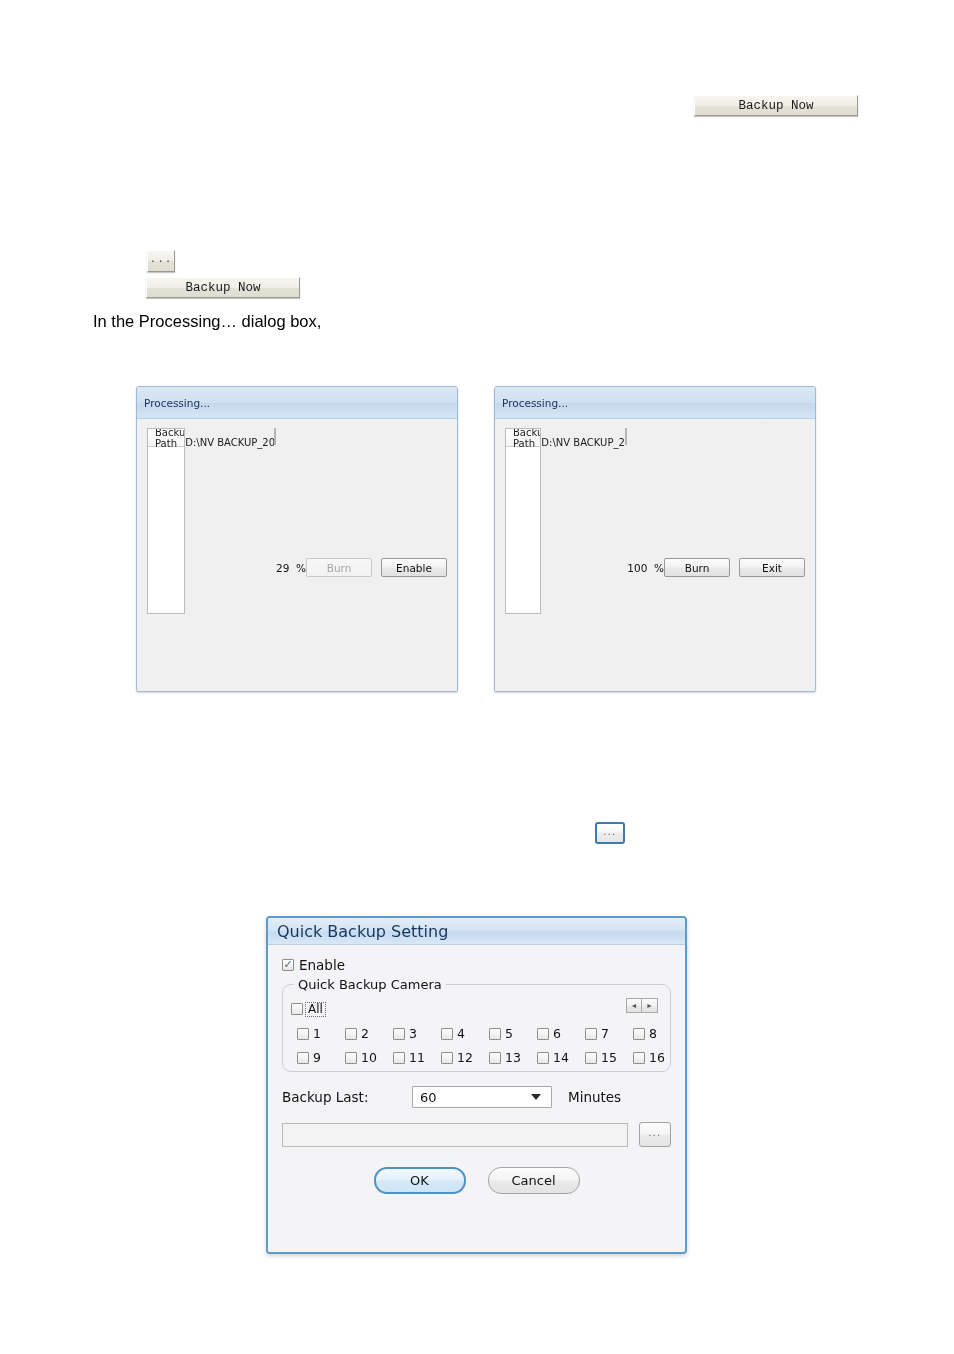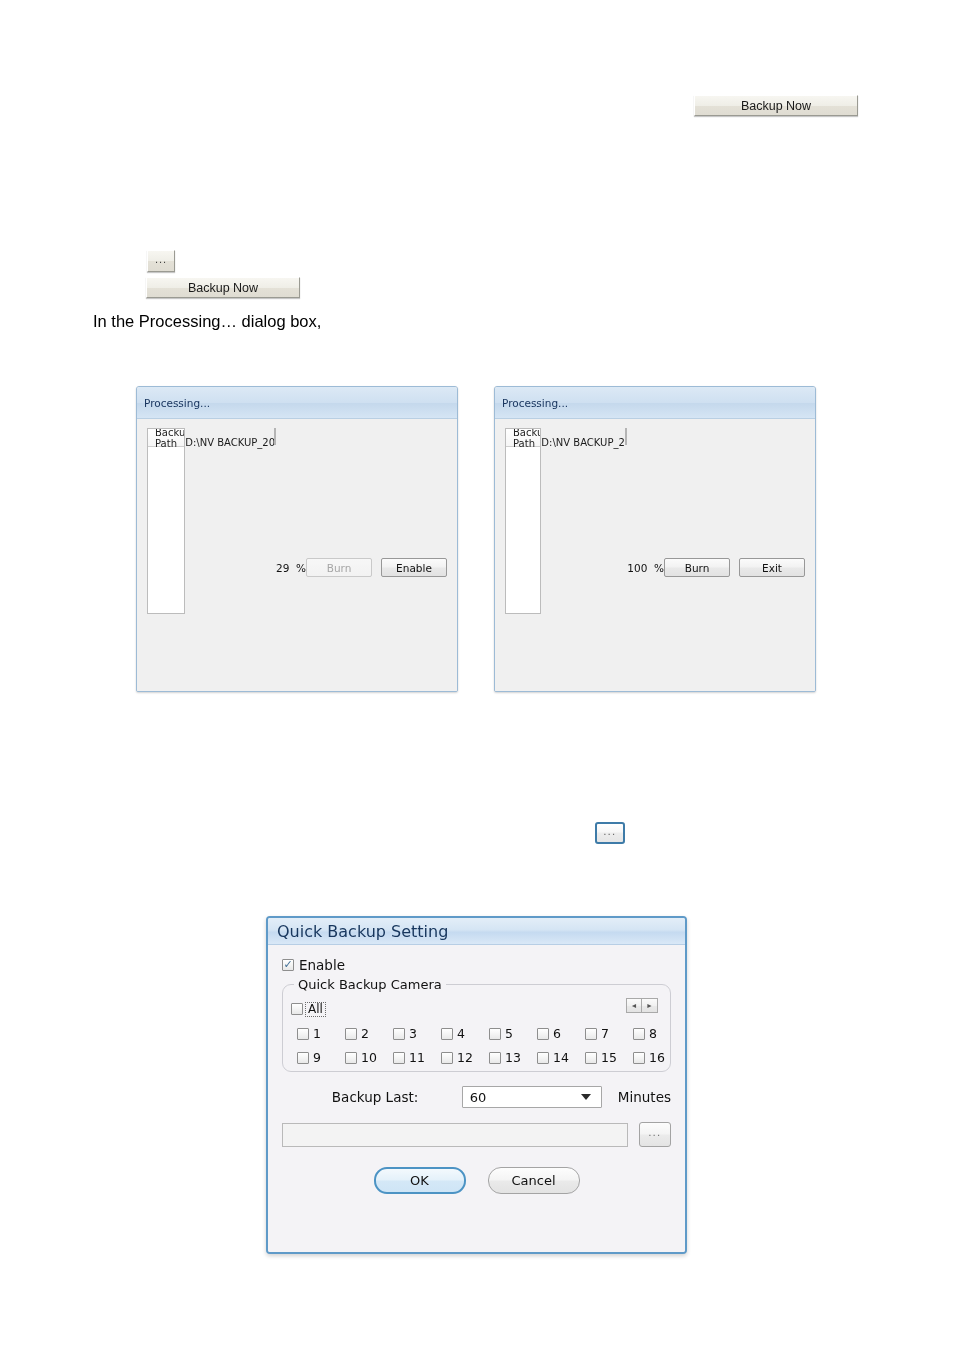--- a/index.html
+++ b/index.html
@@ -15,21 +15,21 @@
     overflow: hidden;
   }
 
   
   .btn95 {
     background: linear-gradient(to bottom, #f6f5f0 0%, #eeece4 45%, #e3e0d6 55%, #dedbd0 100%);
     border: 1px solid #a0a0a0;
     border-top-color: #d8d6cd;
     border-left-color: #d8d6cd;
     color: #1a1a1a;
-    font-family: Liberation Sans, sans-serif;
+    font-family: Liberation Mono, monospace;
     display: flex;
     align-items: center;
     justify-content: center;
     box-sizing: border-box;
     box-shadow: 0 1px 1px rgba(0,0,0,0.22);
   }
 
   
   #backup-now-top {
     position: absolute;
@@ -376,21 +376,20 @@
   .cam-item .num {
     font-size: 12.5px;
     color: #111;
     font-family: "DejaVu Sans", sans-serif;
   }
 
   #backup-last-row {
     display: flex;
     align-items: center;
     margin-top: 14px;
-    justify-content: flex-end;
   }
   #backup-last-label {
     font-size: 13.5px;
     color: #111;
     font-family: "DejaVu Sans", sans-serif;
     width: 130px;
   }
   #minutes-select {
     width: 140px;
     height: 22px;

